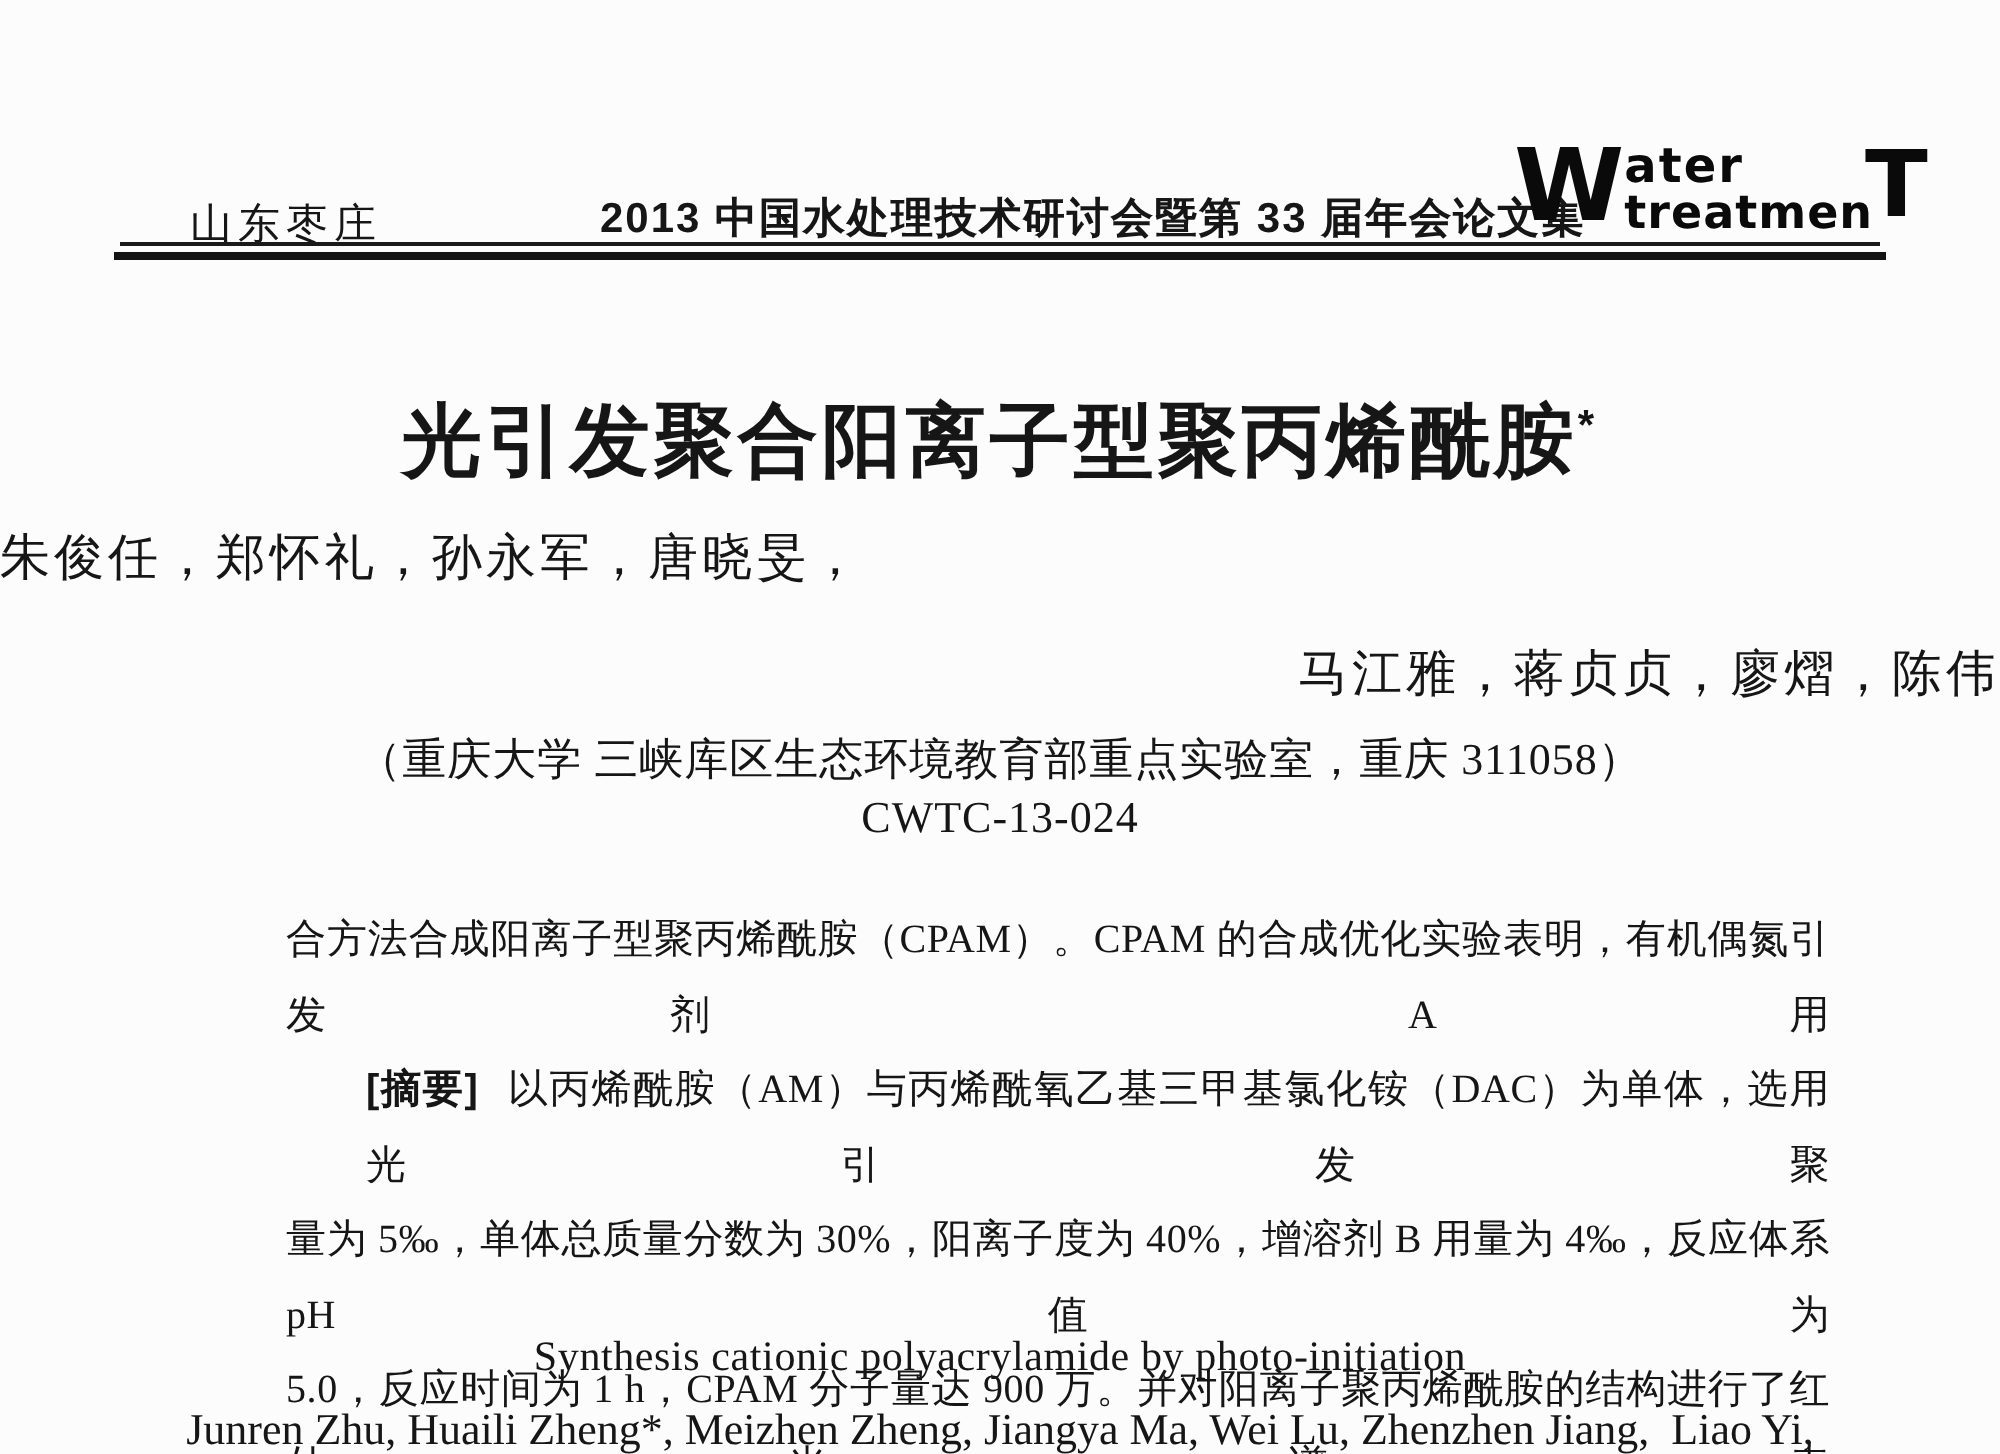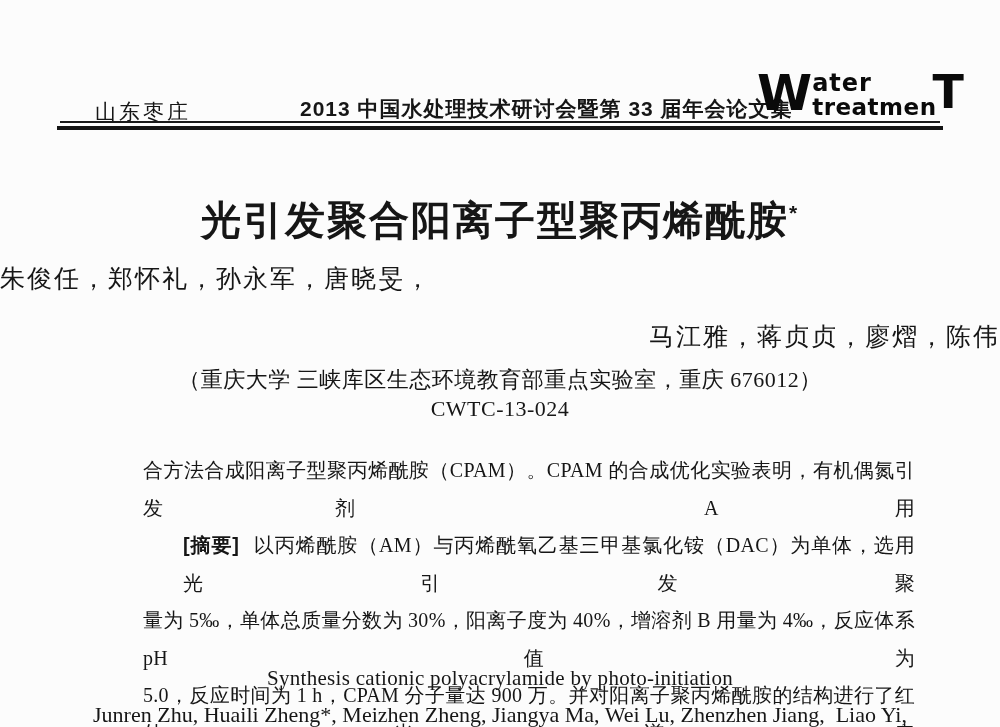--- a/index.html
+++ b/index.html
@@ -105,21 +105,21 @@
     <span class="logo-t">T</span>
   </div>
 
   <div class="rule-thin"></div>
   <div class="rule-thick"></div>
 
   <div class="title"><span>光引发聚合阳离子型聚丙烯酰胺</span><sup>*</sup></div>
 
   <div class="authors-1">朱俊任，郑怀礼，孙永军，唐晓旻，</div>
   <div class="authors-2">马江雅，蒋贞贞，廖熠，陈伟</div>
-  <div class="affiliation">（重庆大学 三峡库区生态环境教育部重点实验室，重庆 676012）</div>
+  <div class="affiliation">（重庆大学 三峡库区生态环境教育部重点实验室，重庆 311058）</div>
   <div class="paper-code">CWTC-13-024</div>
 
   <div class="abstract">
     <div class="ab-line fill">合方法合成阳离子型聚丙烯酰胺（CPAM）。CPAM 的合成优化实验表明，有机偶氮引发剂 A 用</div>
     <div class="ab-line fill indent"><span class="ab-label">[摘要]</span><span>以丙烯酰胺（AM）与丙烯酰氧乙基三甲基氯化铵（DAC）为单体，选用光引发聚</span></div>
     <div class="ab-line fill">量为 5‰，单体总质量分数为 30%，阳离子度为 40%，增溶剂 B 用量为 4‰，反应体系 pH 值为</div>
     <div class="ab-line fill">5.0，反应时间为 1 h，CPAM 分子量达 900 万。并对阳离子聚丙烯酰胺的结构进行了红外光谱表</div>
 
   </div>
 

